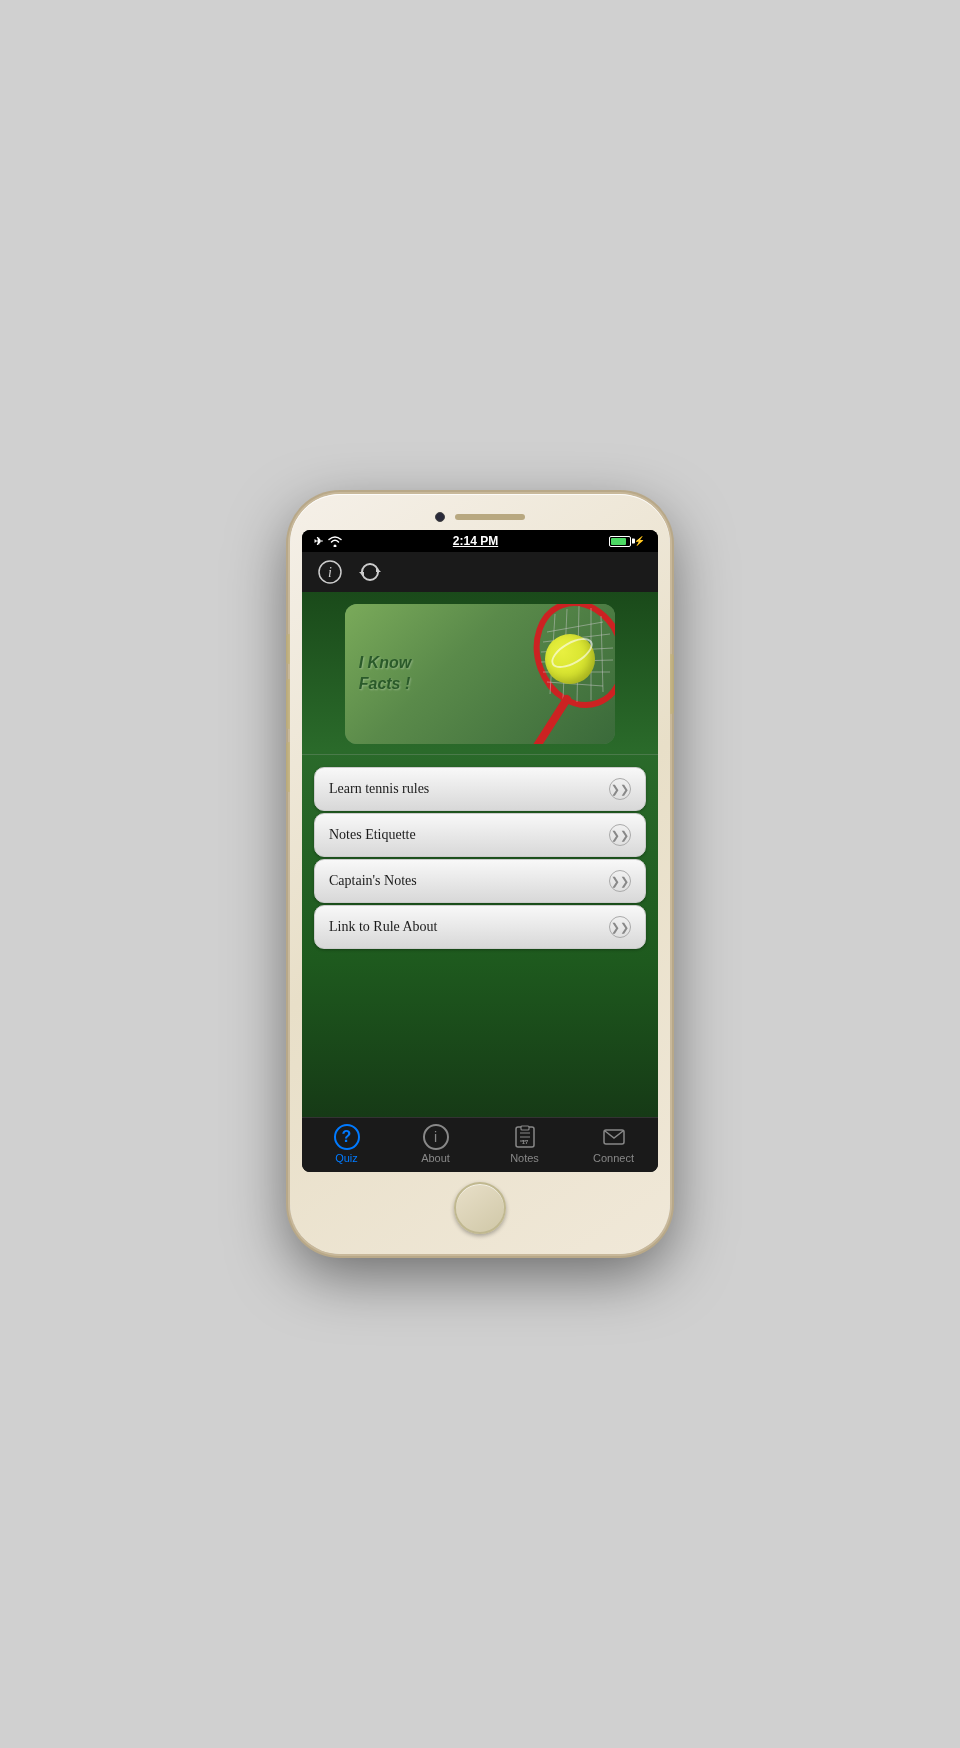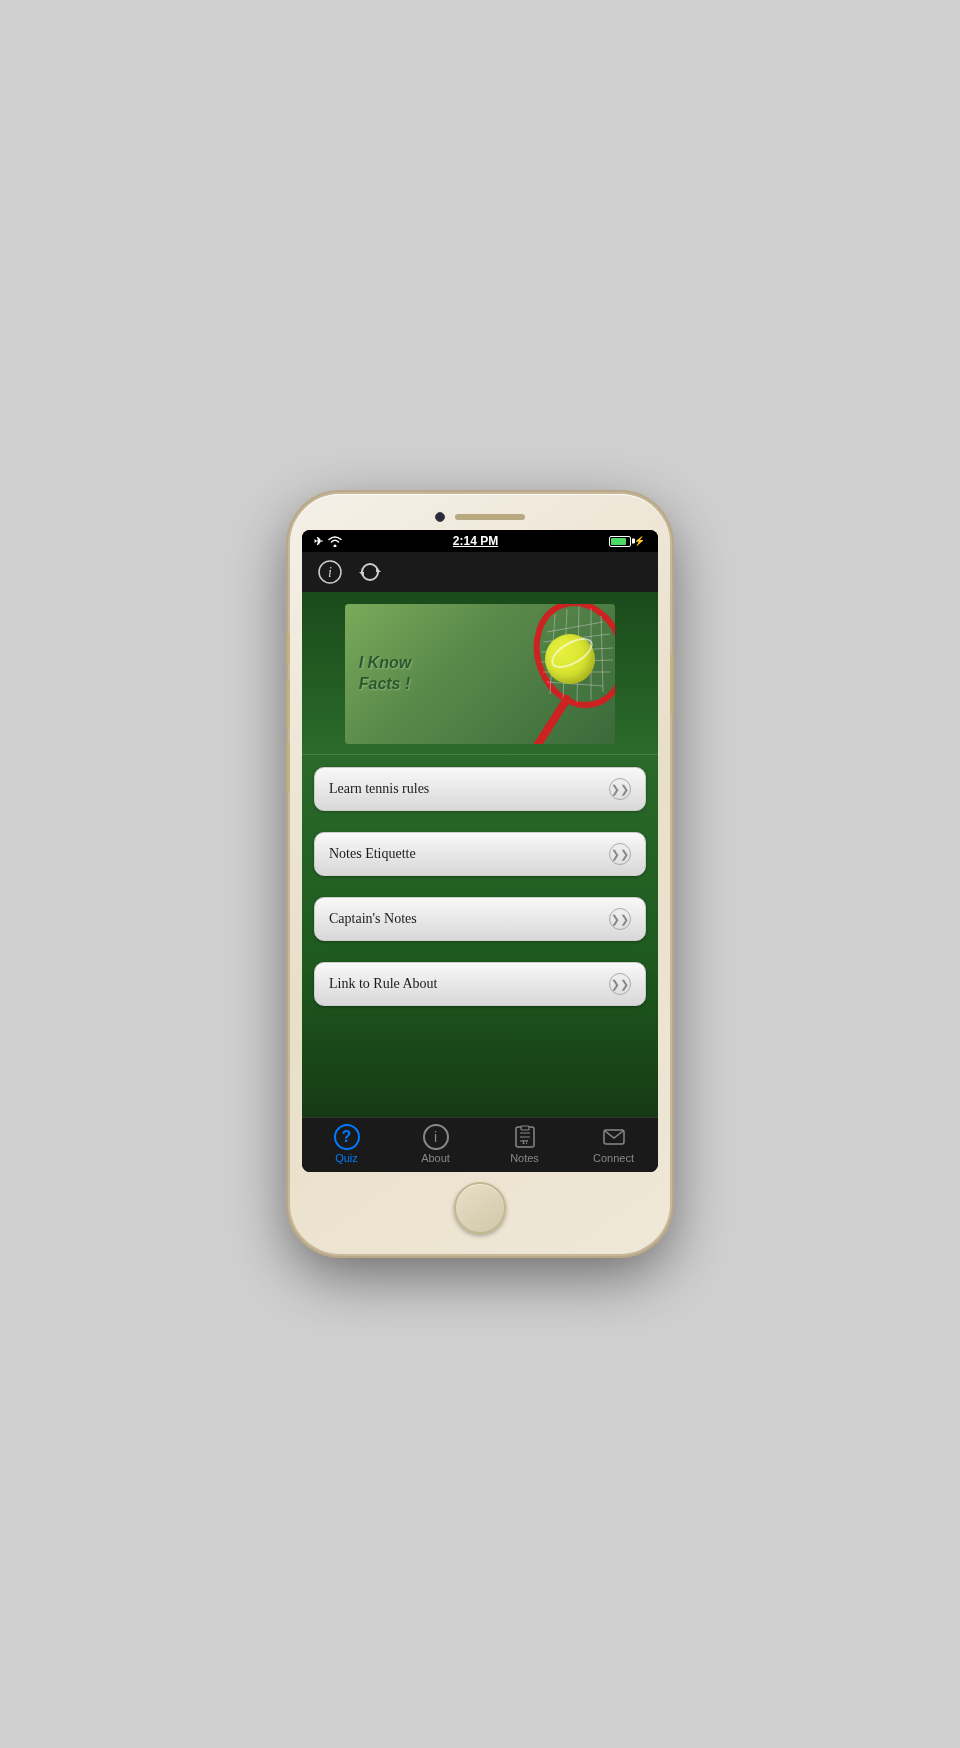--- a/index.html
+++ b/index.html
@@ -147,21 +147,21 @@
       background: linear-gradient(180deg, #1a4a1a 0%, #2a6a2a 30%, #1e5a1e 70%, #163a16 100%);
       display: flex;
       flex-direction: column;
       overflow: hidden;
     }
 
     
     .hero-image {
       width: 76%;
       margin: 12px auto 0 auto;
-      border-radius: 4px;
+      border-radius: 12px;
       overflow: hidden;
       background: linear-gradient(135deg, #5a8a5a, #4a7a4a);
       height: 140px;
       position: relative;
       flex-shrink: 0;
     }
     .hero-bg {
       width: 100%;
       height: 100%;
       background: linear-gradient(135deg, #7aaa5a 0%, #5a8a4a 40%, #3a6a3a 100%);
@@ -220,21 +220,21 @@
       margin: 10px 0 8px 0;
       flex-shrink: 0;
     }
 
     
     .menu-list {
       flex: 1;
       padding: 4px 12px 8px 12px;
       display: flex;
       flex-direction: column;
-      gap: 21px;
+      gap: 2px;
       overflow: hidden;
     }
     .menu-button {
       background: linear-gradient(180deg, #f8f8f8 0%, #e8e8e8 50%, #d8d8d8 100%);
       border-radius: 10px;
       padding: 10px 14px;
       display: flex;
       align-items: center;
       justify-content: space-between;
       cursor: pointer;

